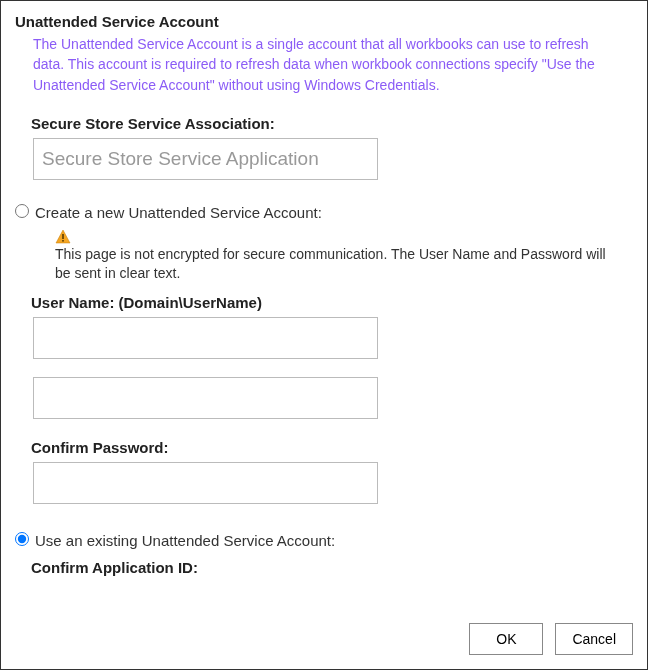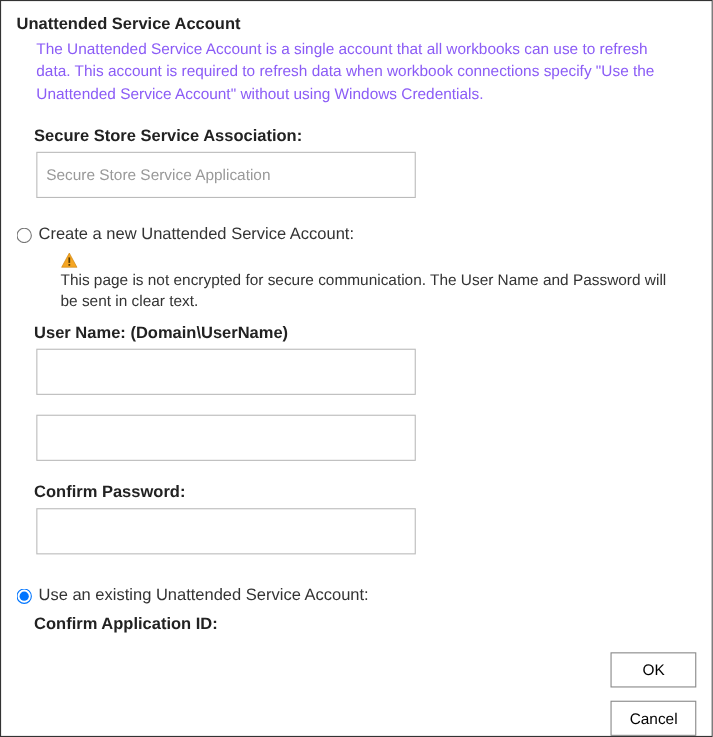--- a/index.html
+++ b/index.html
@@ -35,33 +35,33 @@
       margin-top: 10px;
       margin-bottom: 6px;
       color: #222;
       margin-left: 16px;
     }
     .input-text {
       width: 345px;
       height: 28px;
       border: 1px solid #bbb;
       padding: 20px 8px;
-      font-size: 14px;
+      font-size: 19px;
       font-family: inherit;
       color: #333;
       margin-left: 18px;
       margin-bottom: 10px;
     }
     .input-text.readonly {
       color: #999;
       background: #fff;
     }
     .radio-row {
       display: flex;
-      align-items: flex-end;
+      align-items: flex-start;
       margin-top: 14px;
       margin-bottom: 4px;
     }
     .radio-row input[type="radio"] {
       margin-right: 6px;
       width: 14px;
       height: 14px;
     }
     .radio-label {
       font-size: 15px;
@@ -82,25 +82,24 @@
       width: 16px;
       height: 16px;
       margin-right: 8px;
       margin-top: 2px;
     }
     .field-group {
       margin-bottom: 8px;
     }
     .buttons {
       position: absolute;
-      bottom: 0;
+      bottom: 14px;
       right: 14px;
       display: flex;
       gap: 12px;
-      flex-direction: column;
     }
     .btn {
       min-width: 74px;
       height: 32px;
       border: 1px solid #888;
       background: #fff;
       font-size: 14px;
       font-family: inherit;
       cursor: pointer;
       padding: 0 16px;

